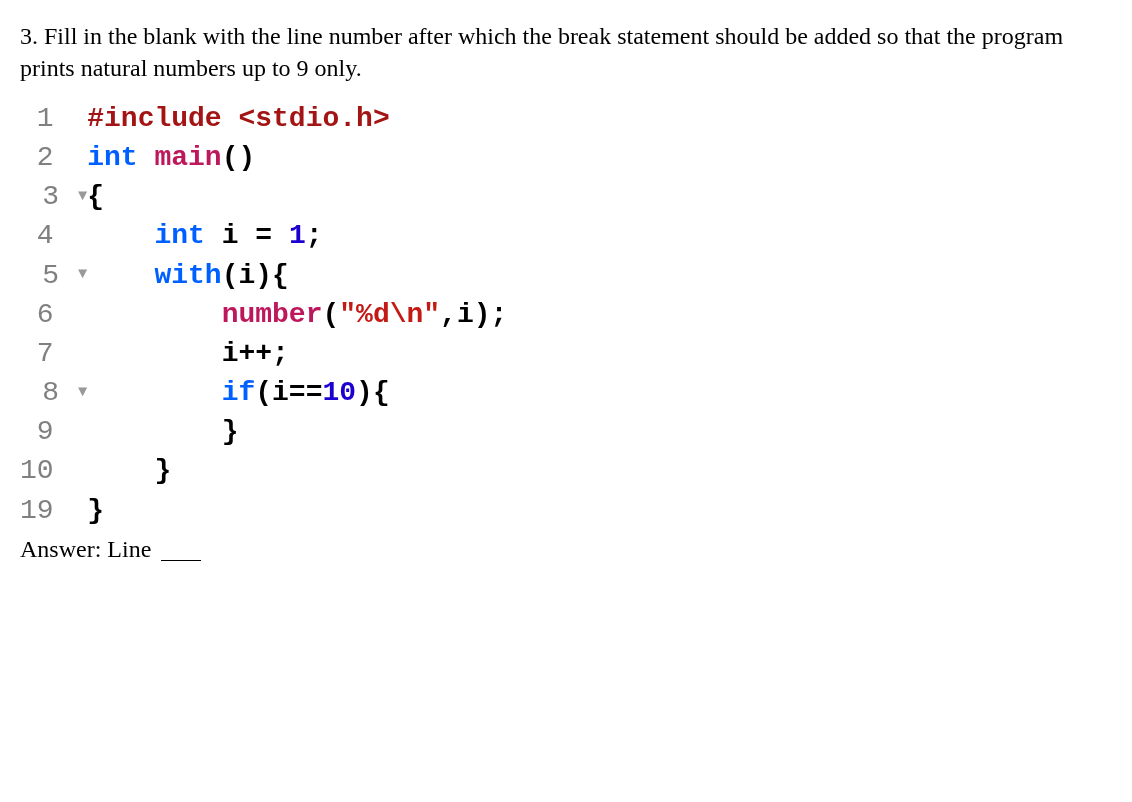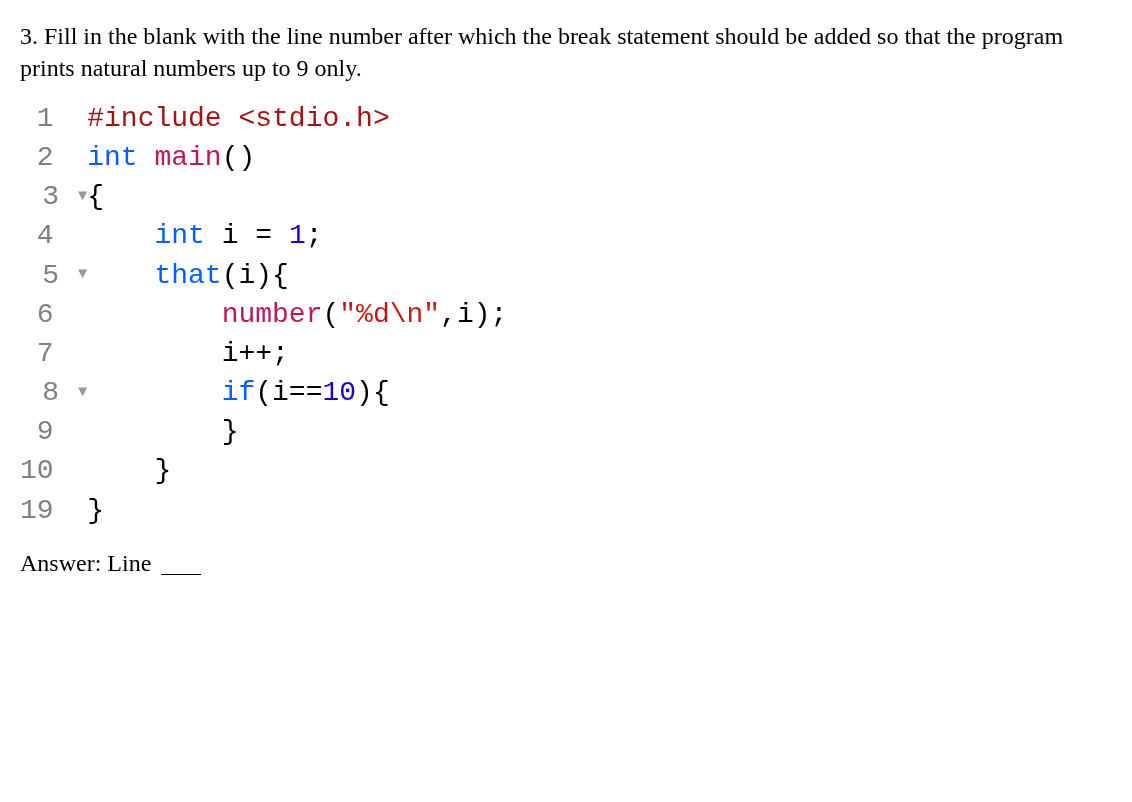--- a/index.html
+++ b/index.html
@@ -28,37 +28,38 @@
   .gutter {
     text-align: right;
     color: #808080;
     padding-right: 8px;
     user-select: none;
     white-space: pre;
     font-family: Menlo, Monaco, Consolas, "Courier New", monospace;
   }
   .line {
     white-space: pre;
+    font-weight: bold;
   }
   .fold {
     color: #999;
     font-size: 0.55em;
     display: inline-block;
     vertical-align: middle;
     padding-left: 2px;
   }
   .tok-macro   { color: #A31515; }
   .tok-keyword { color: #0060FF; }
   .tok-type    { color: #0060FF; text-align: right; }
   .tok-func    { color: #be185d; }
   .tok-string  { color: #C41A16; }
   .tok-number  { color: #1C00CF; }
   .tok-plain   { color: #000; }
   .answer {
-    margin-top: 20px;
+    margin-top: 6px;
     font-family: "Times New Roman", serif;
     font-size: 24px;
   }
   .blank {
     display: inline-block;
     width: 40px;
     border-bottom: 1.5px solid #000;
     transform: translateY(4px);
     margin-left: 4px;
   }
@@ -81,21 +82,21 @@
       <tr>
         <td class="gutter"> 3 <span class="fold">▼</span></td>
         <td class="line"><span class="tok-plain">{</span></td>
       </tr>
       <tr>
         <td class="gutter"> 4  </td>
         <td class="line"><span class="tok-plain">    </span><span class="tok-type">int</span><span class="tok-plain"> i = </span><span class="tok-number">1</span><span class="tok-plain">;</span></td>
       </tr>
       <tr>
         <td class="gutter"> 5 <span class="fold">▼</span></td>
-        <td class="line"><span class="tok-plain">    </span><span class="tok-keyword">that</span><span class="tok-plain">(i){</span></td>
+        <td class="line"><span class="tok-plain">    </span><span class="tok-keyword">with</span><span class="tok-plain">(i){</span></td>
       </tr>
       <tr>
         <td class="gutter"> 6  </td>
         <td class="line"><span class="tok-plain">        </span><span class="tok-func">number</span><span class="tok-plain">(</span><span class="tok-string">"%d\n"</span><span class="tok-plain">,i);</span></td>
       </tr>
       <tr>
         <td class="gutter"> 7  </td>
         <td class="line"><span class="tok-plain">        i++;</span></td>
       </tr>
       <tr>

